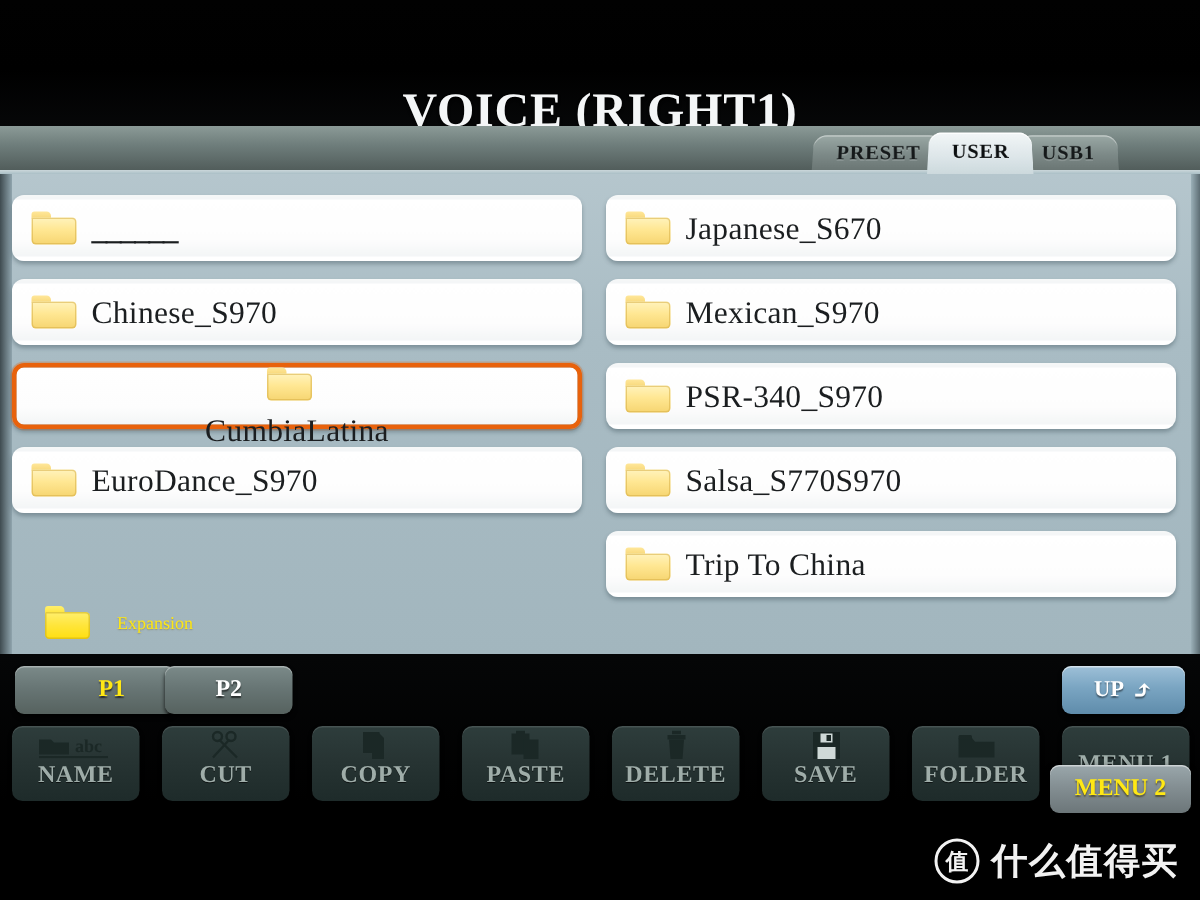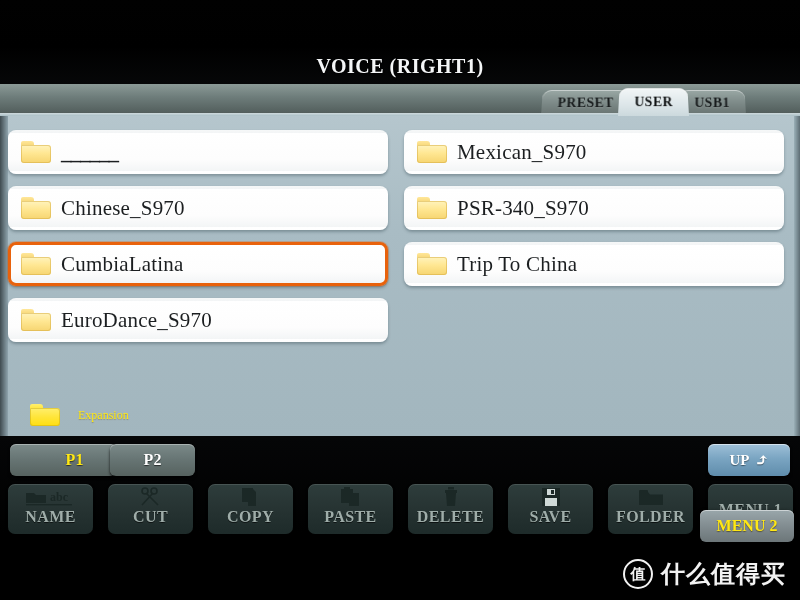--- a/index.html
+++ b/index.html
@@ -11,21 +11,21 @@
   }
   #screen{position:absolute;left:0;top:0;width:800px;height:600px;background:#000;}
 
   
   .topbar{
     position:absolute;left:0;top:0;width:800px;height:84px;
     background:linear-gradient(180deg,#010101 0%,#000 55%,#060708 100%);
   }
   .title{
     position:absolute;left:0;top:55px;width:800px;text-align:center;
-    color:#f4f6f7;font-size:20px;font-weight:bold;letter-spacing:0.5px;
+    color:#f4f6f7;font-size:32px;font-weight:bold;letter-spacing:0.5px;
     text-shadow:0 1px 2px rgba(0,0,0,.9);
     font-family:"Liberation Serif","DejaVu Serif",serif;
   }
 
   
   .tabstrip{
     position:absolute;left:0;top:84px;width:800px;height:32px;
     background:linear-gradient(180deg,#8b9a97 0%,#6e7d7b 40%,#4d5856 100%);
     overflow:hidden;
   }
@@ -67,20 +67,21 @@
   .fileitem{
     position:relative;height:44px;border-radius:8px;
     background:linear-gradient(180deg,#ffffff 0%,#fdfdfd 70%,#f3f5f6 100%);
     box-shadow:0 2px 3px rgba(40,60,70,.35);
     display:flex;align-items:center;padding:0 10px;box-sizing:border-box;
     border:3px solid transparent;
   }
   .fileitem.selected{
     border:3px solid #e8620c;
     box-shadow:0 2px 3px rgba(40,60,70,.35), 0 0 0 1px rgba(232,98,12,.3);
+    flex-direction:column;
   }
   .folder-ico{width:30px;height:22px;flex:0 0 30px;margin-right:10px;position:relative;}
   .folder-ico .tabf{
     position:absolute;left:0;top:0;width:13px;height:5px;border-radius:2px 3px 0 0;
     background:linear-gradient(180deg,#ffe79a,#f7d778);
   }
   .folder-ico .body{
     position:absolute;left:0;top:4px;width:30px;height:18px;border-radius:1px 3px 3px 3px;
     background:linear-gradient(180deg,#fff3bd 0%,#ffe793 45%,#f6d571 100%);
     box-shadow:inset 0 0 0 1px rgba(215,175,70,.55);
@@ -219,28 +220,42 @@
           <span class="fname">EuroDance_S970</span>
         </div>
       </div>
 
       <div class="col">
         <div class="fileitem">
           <span class="folder-ico">
             <span class="tabf"></span>
               <span class="body"></span>
           </span>
+          <span class="fname">Japanese_S670</span>
+        </div>
+        <div class="fileitem">
+          <span class="folder-ico">
+            <span class="tabf"></span>
+              <span class="body"></span>
+          </span>
           <span class="fname">Mexican_S970</span>
         </div>
         <div class="fileitem">
           <span class="folder-ico">
             <span class="tabf"></span>
               <span class="body"></span>
           </span>
           <span class="fname">PSR-340_S970</span>
+        </div>
+        <div class="fileitem">
+          <span class="folder-ico">
+            <span class="tabf"></span>
+              <span class="body"></span>
+          </span>
+          <span class="fname">Salsa_S770S970</span>
         </div>
         <div class="fileitem">
           <span class="folder-ico">
             <span class="tabf"></span>
               <span class="body"></span>
           </span>
           <span class="fname">Trip To China</span>
         </div>
       </div>
     </div>

